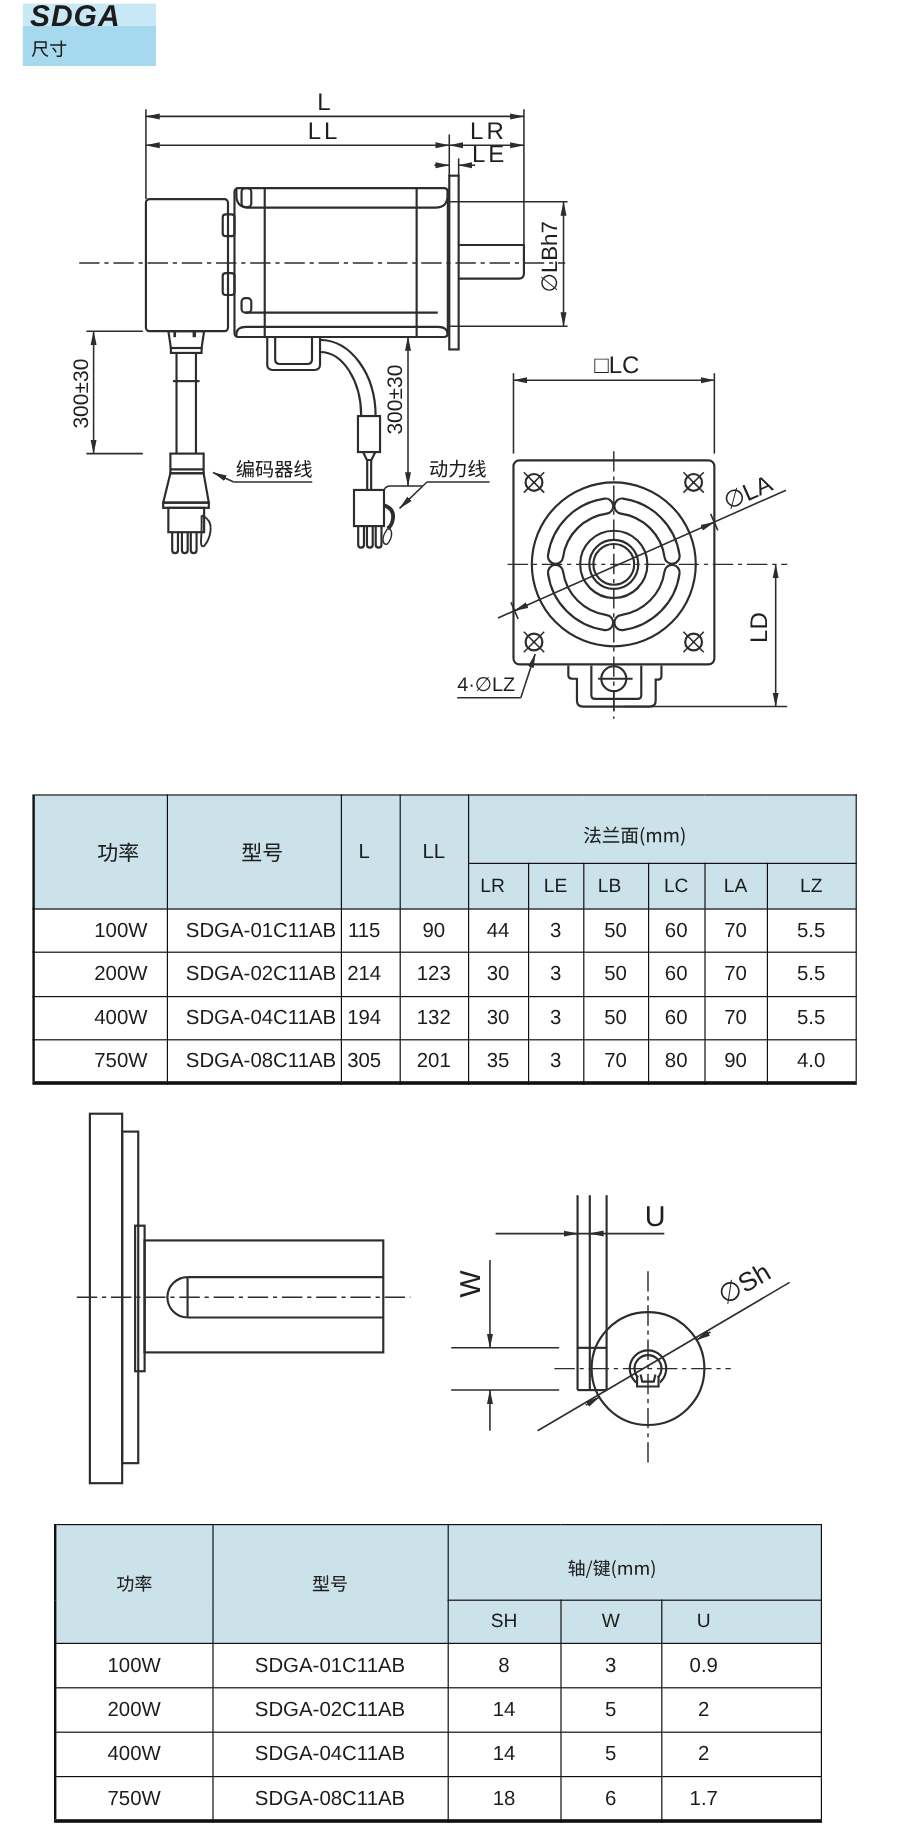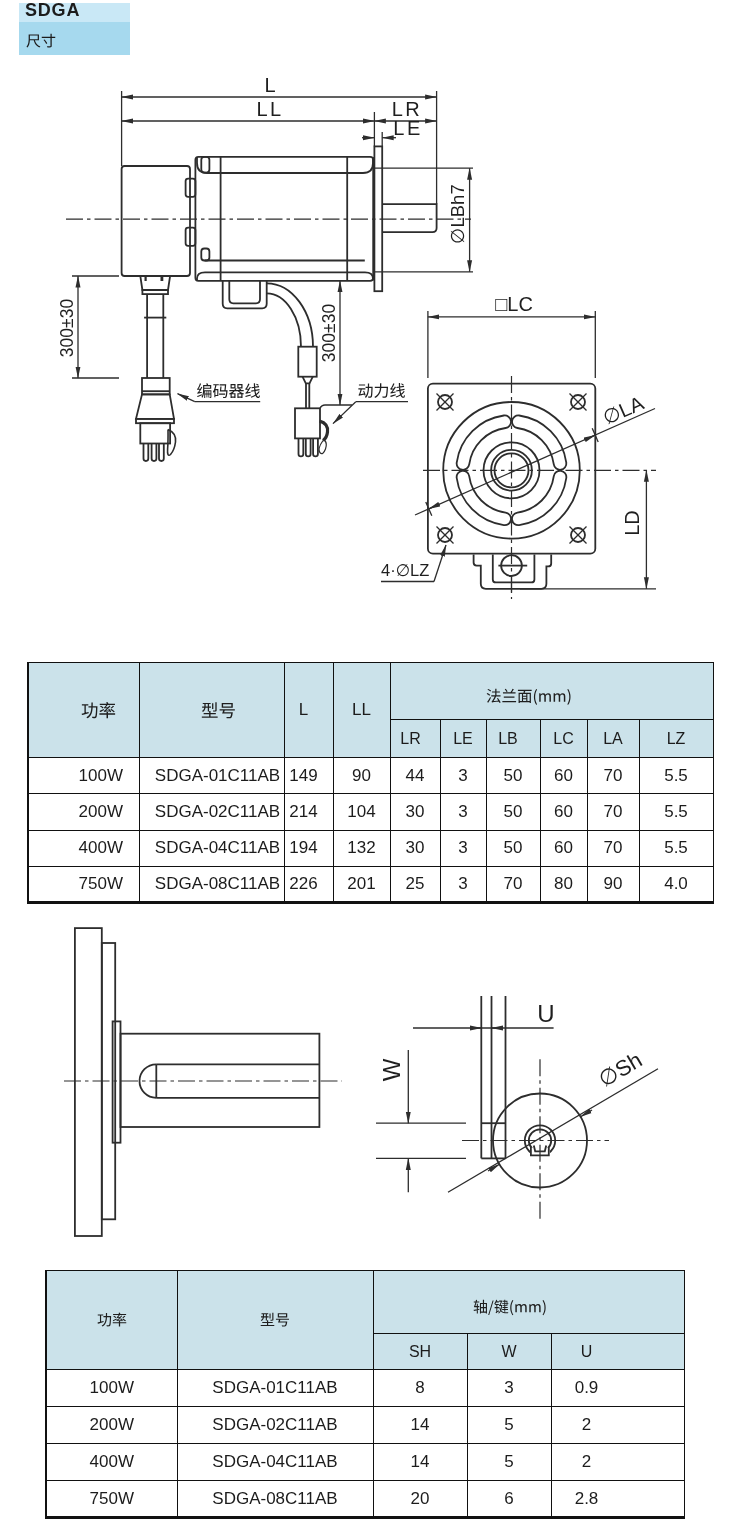--- a/index.html
+++ b/index.html
@@ -1,20 +1,20 @@
 <!DOCTYPE html>
 <html><head>
 <meta charset="utf-8">
 <style>
   html,body { margin:0; padding:0; background:#fff; }
   .page { position:relative; width:750px; height:1539px; background:#ffffff; overflow:hidden;
            font-family:"Liberation Sans","DejaVu Sans",sans-serif; color:#1f1f1f; }
   .title-block { position:absolute; left:19px; top:3px; width:111px; height:52px;
       background:linear-gradient(to bottom,#c9e8f6 0,#c9e8f6 19px,#a6d9ee 19px,#a6d9ee 100%); }
-  .title-text { position:absolute; left:6px; top:-3px; font-size:18px; font-weight:bold; letter-spacing:0.8px; color:#1c1c1c; }
+  .title-text { position:absolute; left:6px; top:-3px; font-size:25px; font-weight:bold; letter-spacing:0.8px; color:#1c1c1c;font-style:italic; }
   .subtitle { position:absolute; left:7px; top:28px; }
   .draw { position:absolute; left:0; }
   .p { stroke:#2d2d2d; stroke-width:1.8; fill:none; }
   .d { stroke:#2d2d2d; stroke-width:1.3; fill:none; }
   .cl { stroke:#2d2d2d; stroke-width:1.2; fill:none; stroke-dasharray:17 4 3.5 4; }
   text { fill:#1f1f1f; }
   .t20 { font-size:20px; }
   .t19 { font-size:17.5px; }
   .t17 { font-size:16.5px; }
   .t18 { font-size:18.5px; }
@@ -262,34 +262,34 @@
   <th data-name="col-header-LB">LB</th>
   <th data-name="col-header-LC">LC</th>
   <th data-name="col-header-LA">LA</th>
   <th data-name="col-header-LZ">LZ</th>
 </tr>
 </thead>
 <tbody>
         <tr data-name="table-row" style="height: 36.25px;">
           <td data-name="table-cell">100W</td>
           <td data-name="table-cell">SDGA-01C11AB</td>
-          <td data-name="table-cell">149</td>
+          <td data-name="table-cell">115</td>
           <td data-name="table-cell">90</td>
           <td data-name="table-cell">44</td>
           <td data-name="table-cell">3</td>
           <td data-name="table-cell">50</td>
           <td data-name="table-cell">60</td>
           <td data-name="table-cell">70</td>
           <td data-name="table-cell">5.5</td>
         </tr>
         <tr data-name="table-row" style="height: 36.25px;">
           <td data-name="table-cell">200W</td>
           <td data-name="table-cell">SDGA-02C11AB</td>
           <td data-name="table-cell">214</td>
-          <td data-name="table-cell">104</td>
+          <td data-name="table-cell">123</td>
           <td data-name="table-cell">30</td>
           <td data-name="table-cell">3</td>
           <td data-name="table-cell">50</td>
           <td data-name="table-cell">60</td>
           <td data-name="table-cell">70</td>
           <td data-name="table-cell">5.5</td>
         </tr>
         <tr data-name="table-row" style="height: 36.25px;">
           <td data-name="table-cell">400W</td>
           <td data-name="table-cell">SDGA-04C11AB</td>
@@ -298,23 +298,23 @@
           <td data-name="table-cell">30</td>
           <td data-name="table-cell">3</td>
           <td data-name="table-cell">50</td>
           <td data-name="table-cell">60</td>
           <td data-name="table-cell">70</td>
           <td data-name="table-cell">5.5</td>
         </tr>
         <tr data-name="table-row" style="height: 36.25px;">
           <td data-name="table-cell">750W</td>
           <td data-name="table-cell">SDGA-08C11AB</td>
-          <td data-name="table-cell">226</td>
+          <td data-name="table-cell">305</td>
           <td data-name="table-cell">201</td>
-          <td data-name="table-cell">25</td>
+          <td data-name="table-cell">35</td>
           <td data-name="table-cell">3</td>
           <td data-name="table-cell">70</td>
           <td data-name="table-cell">80</td>
           <td data-name="table-cell">90</td>
           <td data-name="table-cell">4.0</td>
         </tr>
       </tbody>
 </table>
 
 <svg data-name="shaft-dimension-drawing" class="draw" style="top:920px" width="750" height="330" viewBox="0 920 750 330">
@@ -418,19 +418,19 @@
         <tr data-name="table-row" style="height: 37px;">
           <td data-name="table-cell">400W</td>
           <td data-name="table-cell">SDGA-04C11AB</td>
           <td data-name="table-cell">14</td>
           <td data-name="table-cell">5</td>
           <td data-name="table-cell" class="cu">2</td>
         </tr>
         <tr data-name="table-row" style="height: 37px;">
           <td data-name="table-cell">750W</td>
           <td data-name="table-cell">SDGA-08C11AB</td>
-          <td data-name="table-cell">20</td>
+          <td data-name="table-cell">18</td>
           <td data-name="table-cell">6</td>
-          <td data-name="table-cell" class="cu">2.8</td>
+          <td data-name="table-cell" class="cu">1.7</td>
         </tr>
       </tbody>
 </table>
 </div>
 
 </body></html>

